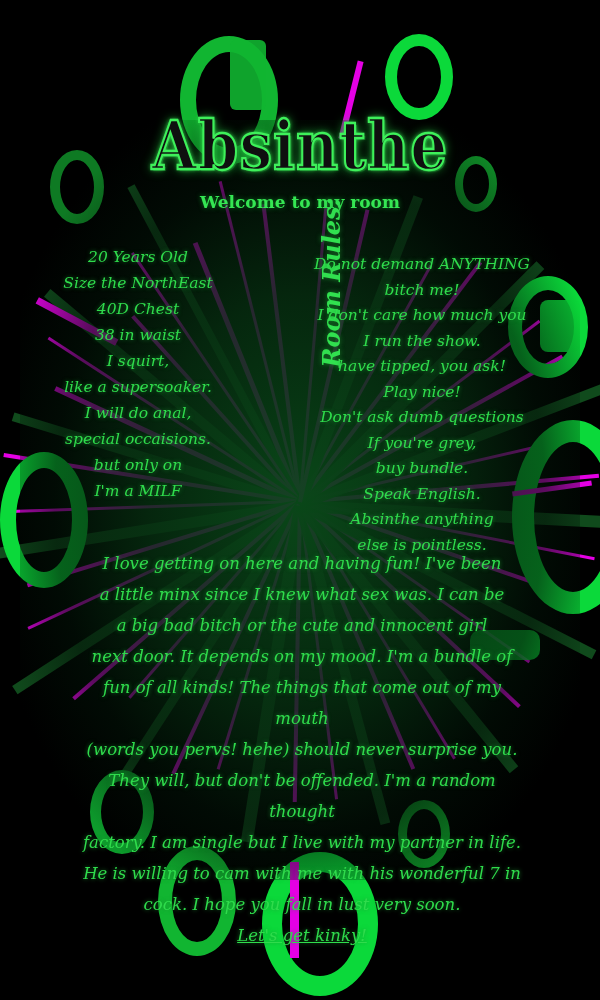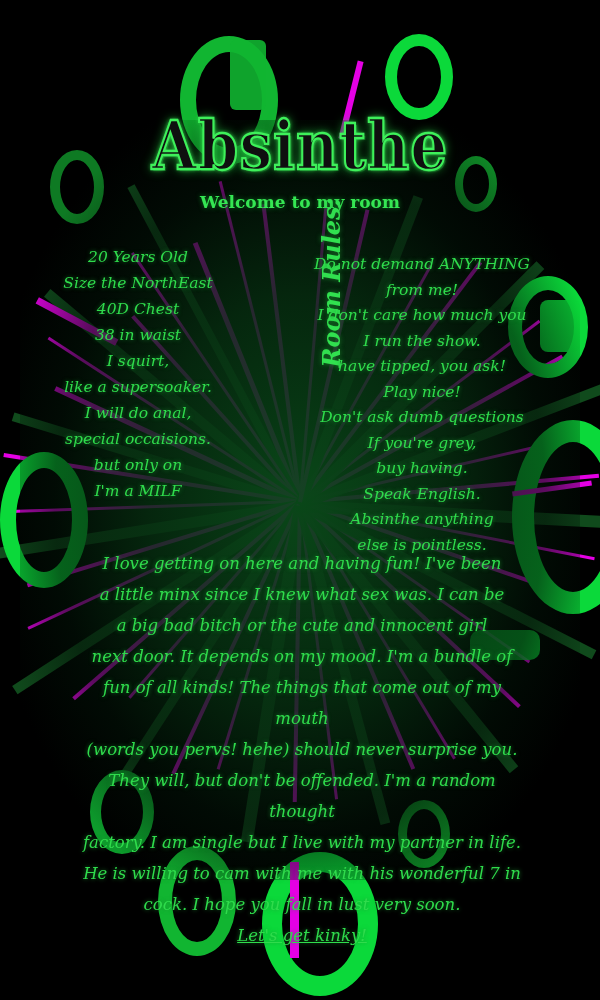--- a/index.html
+++ b/index.html
@@ -254,28 +254,28 @@
       <span class="line">I will do anal,</span>
       <span class="line">special occaisions.</span>
       <span class="line">but only on</span>
       <span class="line">I'm a MILF</span>
     </div>
 
     <div class="rules-label">Room Rules:</div>
 
     <div class="col-right">
       <span class="line">Do not demand ANYTHING</span>
-      <span class="line">from me!</span>
+      <span class="line">bitch me!</span>
       <span class="line">I don't care how much you</span>
       <span class="line">I run the show.</span>
       <span class="line">have tipped, you ask!</span>
       <span class="line">Play nice!</span>
       <span class="line">Don't ask dumb questions</span>
       <span class="line">If you're grey,</span>
-      <span class="line">buy having.</span>
+      <span class="line">buy bundle.</span>
       <span class="line">Speak English.</span>
       <span class="line">Absinthe anything</span>
       <span class="line">else is pointless.</span>
     </div>
 
     <div class="bio">
       <span class="line">I love getting on here and having fun! I've been</span>
       <span class="line">a little minx since I knew what sex was. I can be</span>
       <span class="line">a big bad bitch or the cute and innocent girl</span>
       <span class="line">next door. It depends on my mood. I'm a bundle of</span>

